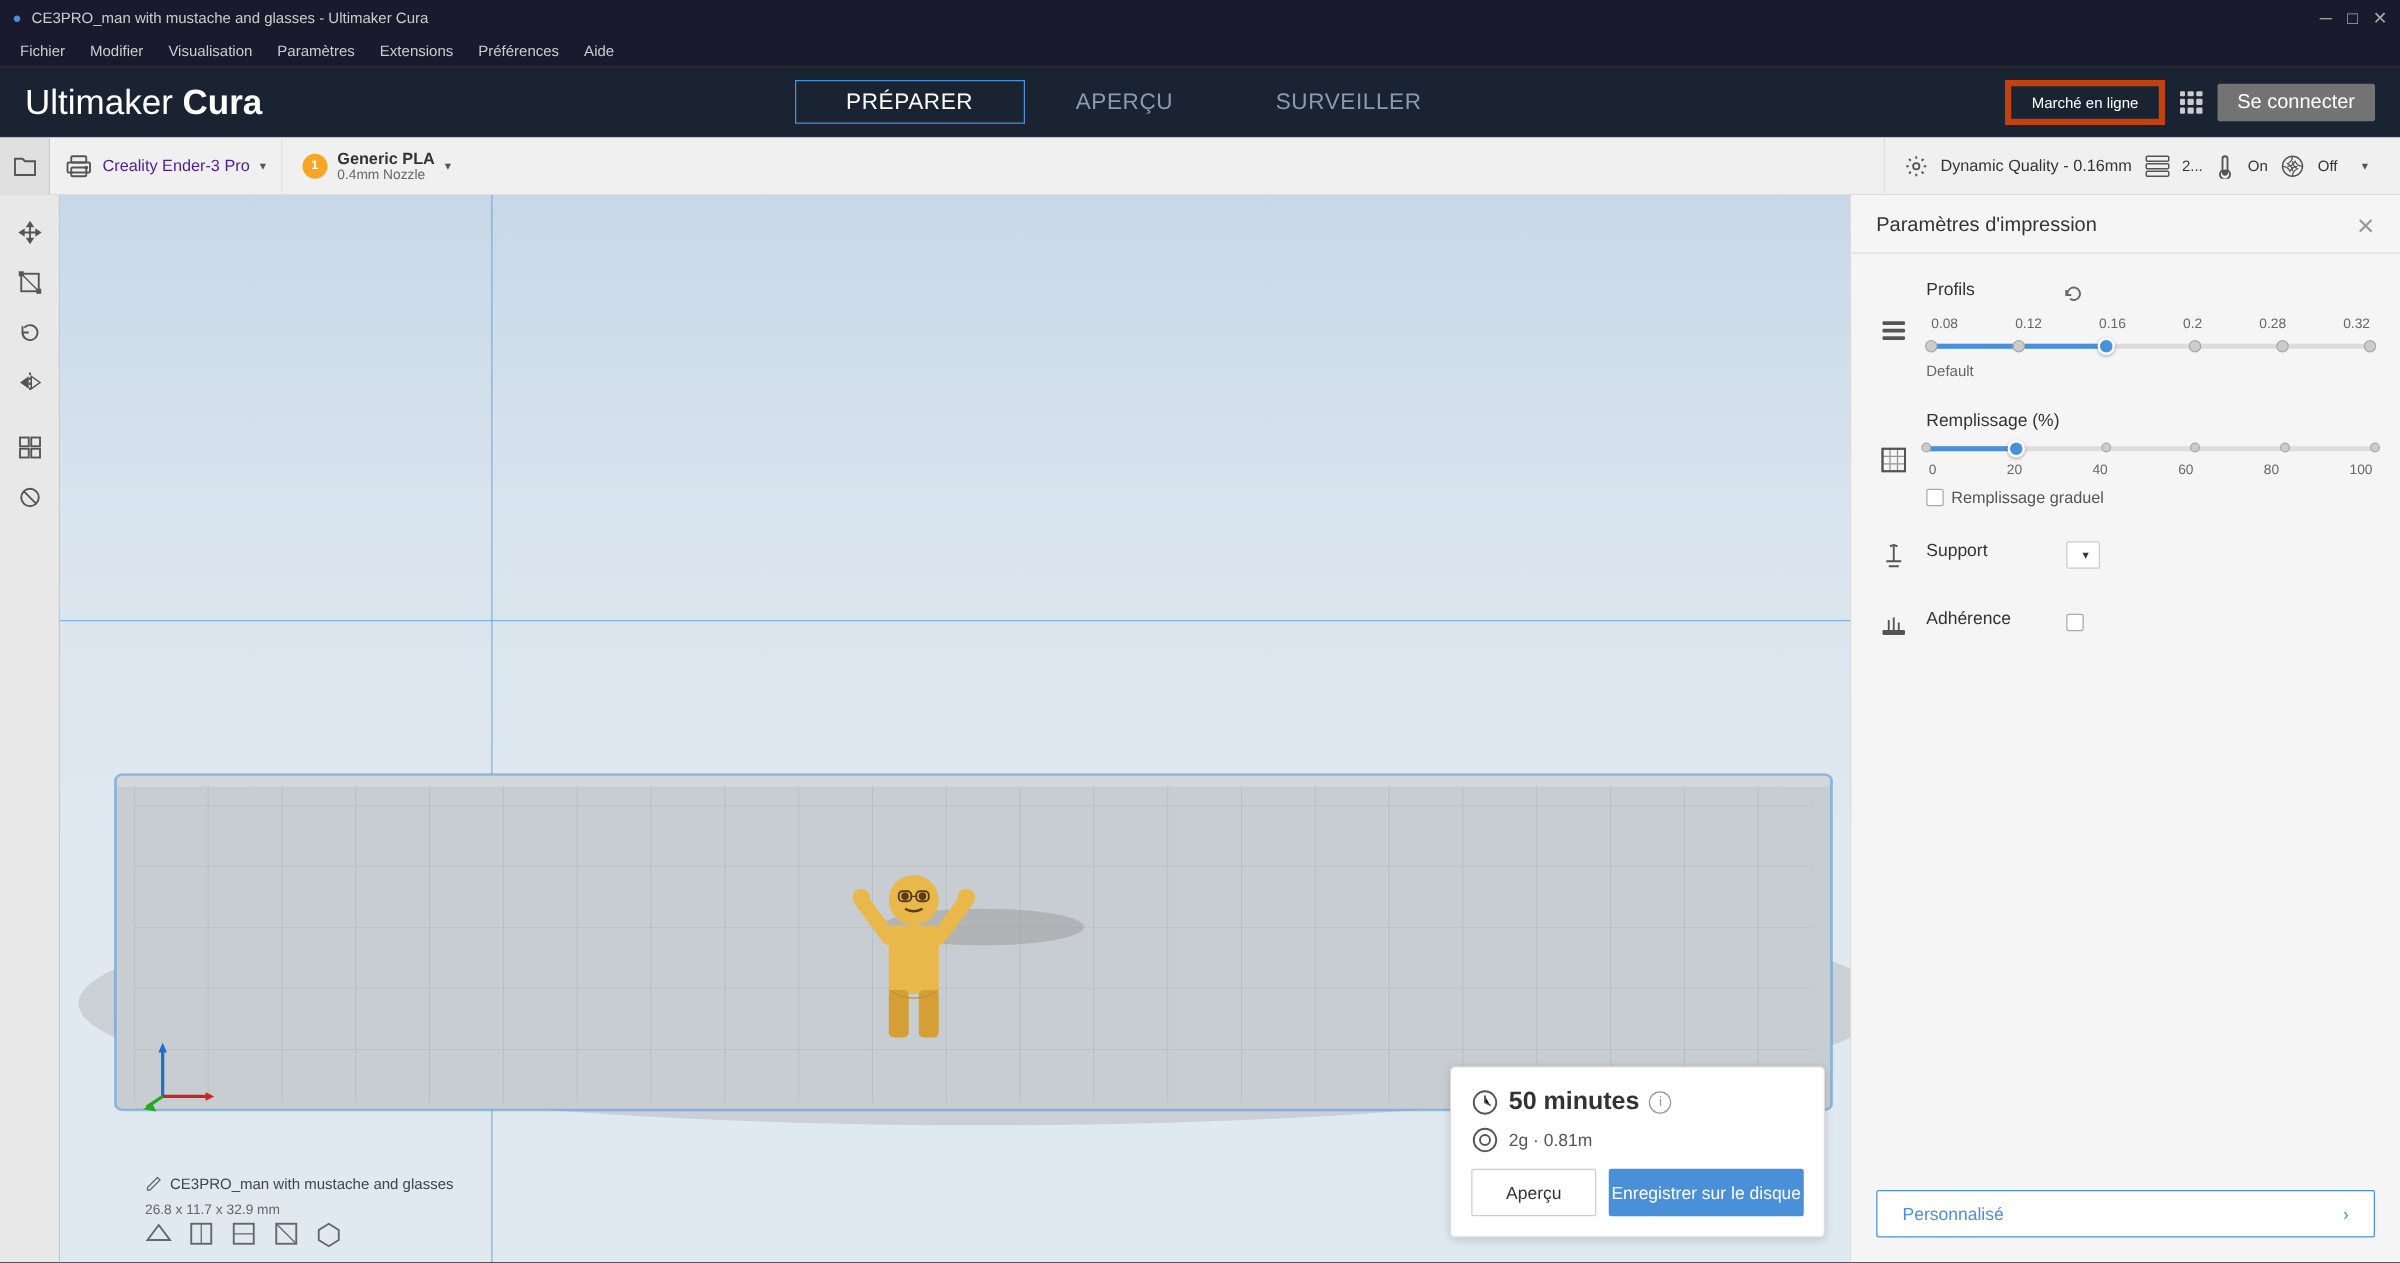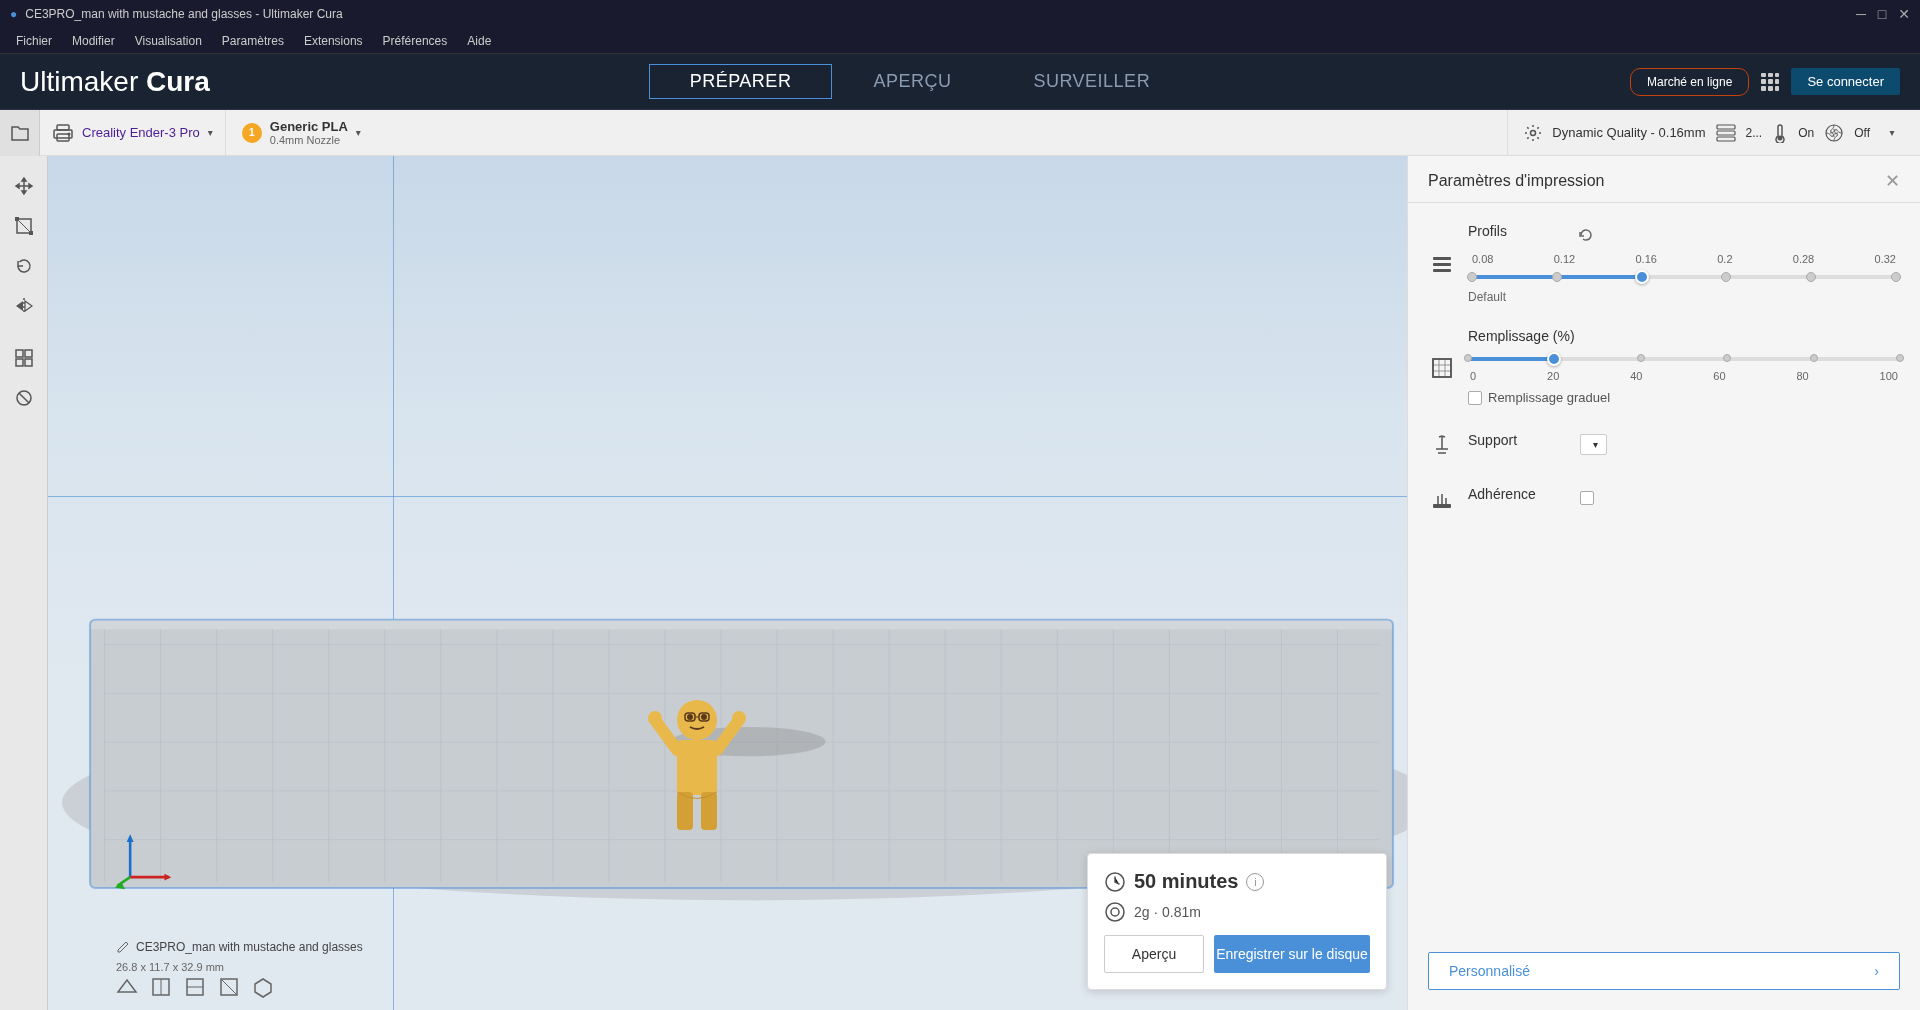--- a/index.html
+++ b/index.html
@@ -60,33 +60,33 @@
       letter-spacing: 0.5px;
     }
     .nav-tab.active {
       color: #fff;
       border: 1px solid #4a90d9;
       background: transparent;
     }
     #header-right { display: flex; align-items: center; gap: 12px; }
     .header-btn {
       padding: 6px 16px;
-      border: 1px solid #c2410c;
+      border: 5px solid #c2410c;
       background: transparent;
       color: #fff;
       font-size: 12px;
       cursor: pointer;
-      border-radius: 10px;
+      border-radius: 0;
     }
     .header-btn-primary {
-      background: #0c4a6e;
+      background: #737373;
       color: #fff;
       border: none;
       padding: 6px 16px;
-      font-size: 13px;
+      font-size: 16px;
       cursor: pointer;
       border-radius: 2px;
     }
     #grid-icon { display: grid; grid-template-columns: 1fr 1fr 1fr; gap: 2px; width: 18px; height: 18px; cursor: pointer; }
     #grid-icon span { background: #ccc; border-radius: 1px; }
 
     
     #toolbar-strip {
       background: #f0f0f0;
       height: 46px;
@@ -202,21 +202,21 @@
     .guide-line-h {
       position: absolute;
       left: 0; right: 0;
       height: 1px;
       background: #4a90d9;
       opacity: 0.6;
     }
 
     
     #right-panel {
-      width: 513px;
+      width: 440px;
       background: #f5f5f5;
       border-left: 1px solid #ddd;
       display: flex;
       flex-direction: column;
     }
     #panel-header {
       display: flex;
       justify-content: space-between;
       align-items: center;
       padding: 14px 20px 10px;

